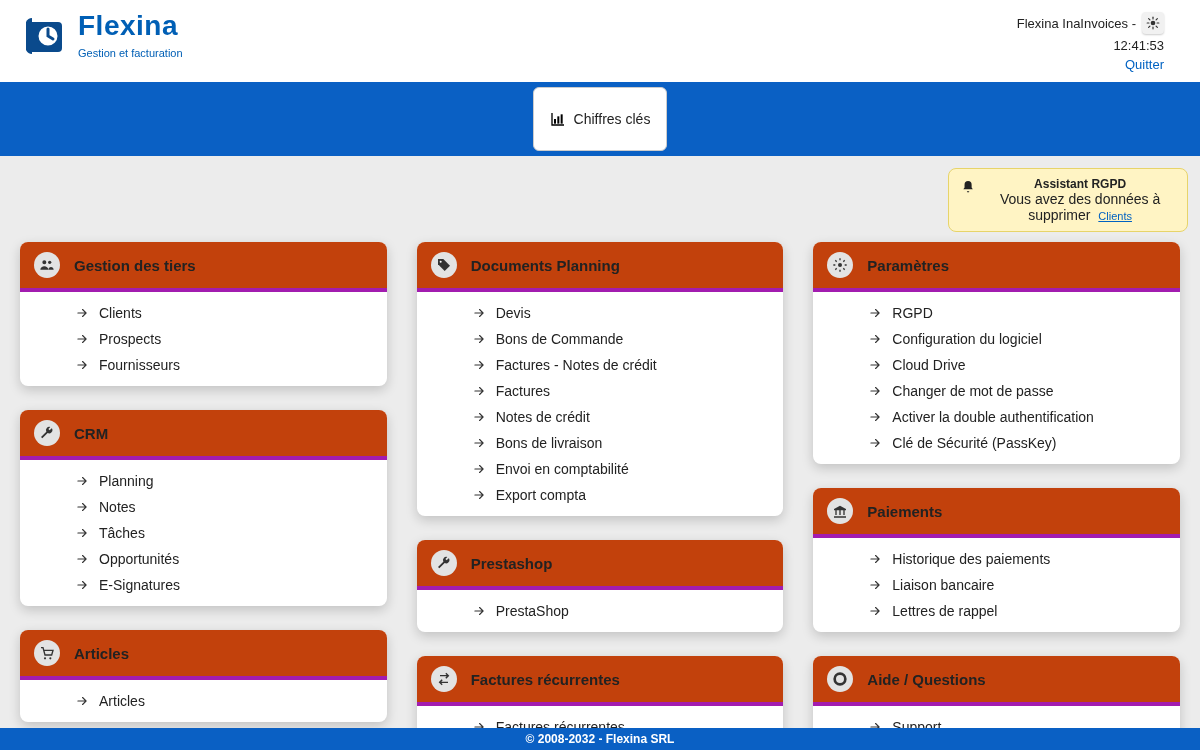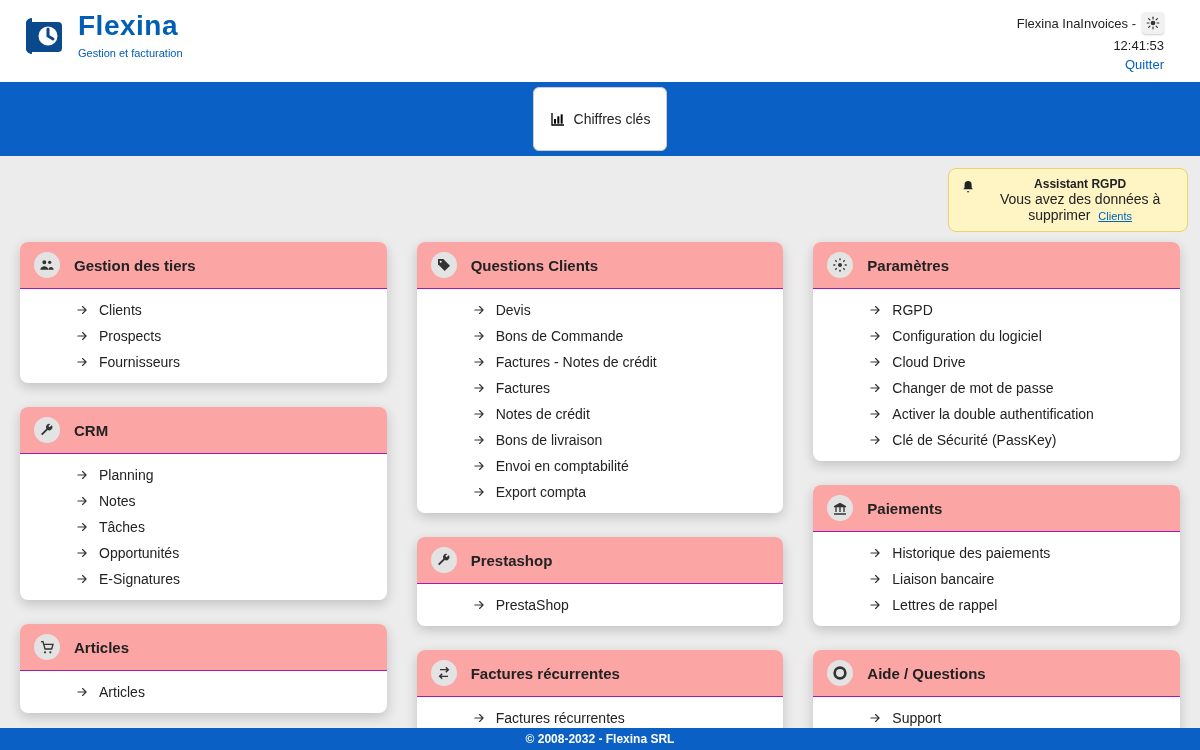--- a/index.html
+++ b/index.html
@@ -88,22 +88,22 @@
     gap: 30px;
     padding: 10px 20px 40px;
   }
   .card {
     background: var(--card-bg);
     border-radius:8px;
     box-shadow: var(--shadow);
     margin-bottom: 24px;
   }
   .card-header {
-    background:#fca5a5;
-    border-bottom:1px solid #a21caf;
+    background:#c2410c;
+    border-bottom:4px solid #a21caf;
     border-radius:8px 8px 0 0;
     display:flex; align-items:center; gap:14px;
     padding:10px 14px;
     font-weight:600; font-size:15px;
   }
   .icon-badge {
     width:26px; height:26px;
     background:#e3e3e3;
     border-radius:13px;
     display:inline-flex; align-items:center; justify-content:center;
@@ -304,21 +304,21 @@
     </div>
     <div>
       <div class="card">
         <div class="card-header">
           <span class="icon-badge">
             <svg width="16" height="16" viewBox="0 0 24 24">
               <path d="M3 3h8l10 10-8 8L3 11z" fill="#333"></path>
               <circle cx="7" cy="7" r="1.5" fill="#fff"></circle>
             </svg>
           </span>
-          <span>Questions Clients</span>
+          <span>Documents Planning</span>
         </div>
         <ul class="card-list">
           <li>
             <svg class="arrow" viewBox="0 0 24 24">
               <path d="M5 12h13M13 6l6 6-6 6" stroke="#333" stroke-width="2" fill="none" stroke-linecap="round" stroke-linejoin="round"></path>
             </svg>
             <span>Devis</span>
           </li>
           <li>
             <svg class="arrow" viewBox="0 0 24 24">

